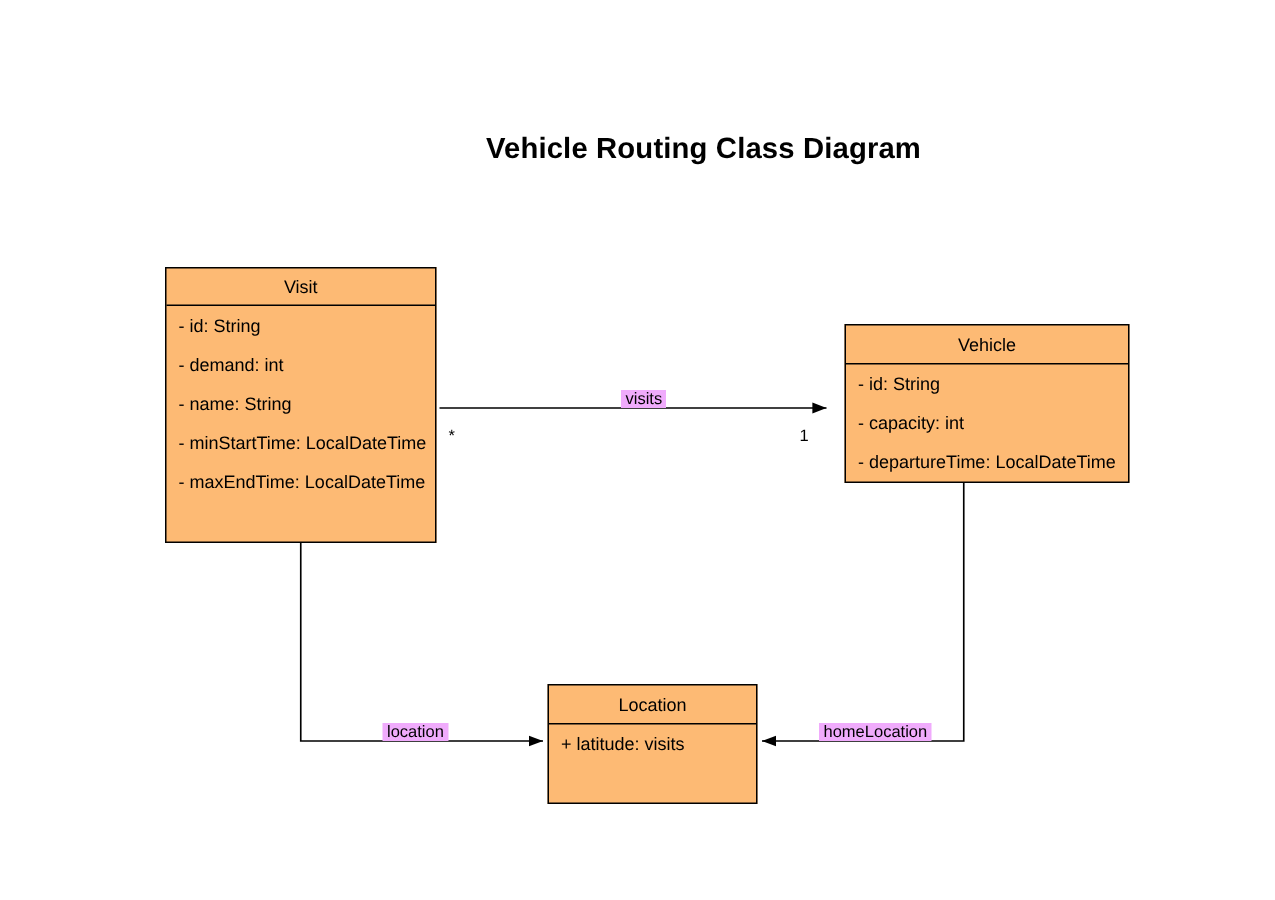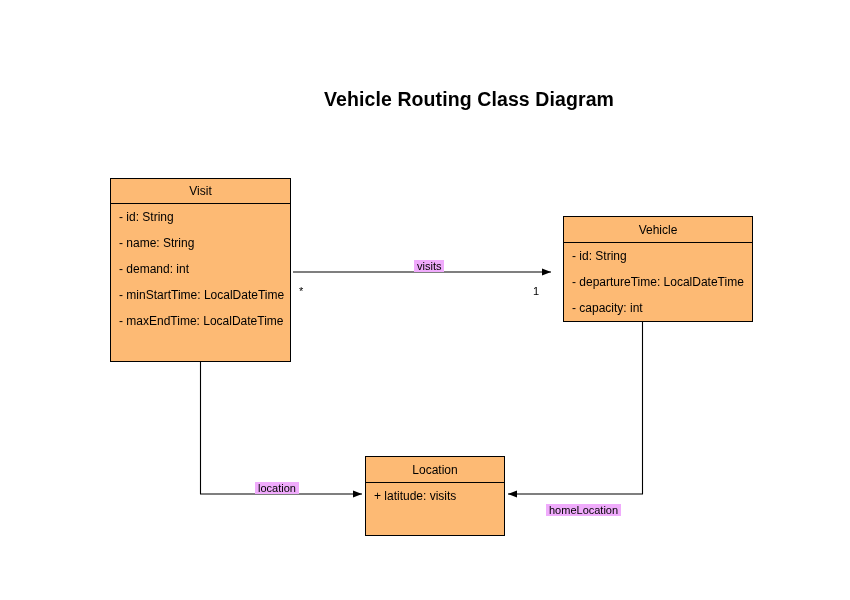--- a/index.html
+++ b/index.html
@@ -95,21 +95,21 @@
   .multiplicity-label {
     position: absolute;
     font-size: 11px;
     color: #000000;
     white-space: nowrap;
     z-index: 6;
   }
 
   #label-visits      { left: 414px; top: 260px; }
   #label-location    { left: 255px; top: 482px; }
-  #label-homelocation{ left: 546px; top: 504px; }
+  #label-homelocation{ left: 546px; top: 482px; }
 
   #mult-visit-star { left: 299px; top: 285px; }
   #mult-vehicle-one{ left: 533px; top: 285px; }
 </style>
 </head>
 <body>
 
 <svg id="diagram-canvas" viewBox="0 0 850 600" xmlns="http://www.w3.org/2000/svg">
   <defs>
     <marker id="arrow-left" markerWidth="10" markerHeight="10" refX="1" refY="4" orient="auto-start-reverse" markerUnits="userSpaceOnUse">
@@ -132,33 +132,33 @@
     <path d="M 642.5 322 L 642.5 494 L 508 494" fill="none" stroke="#000000" stroke-width="1.1" marker-end="url(#arrow-end)"></path>
   </g>
 </svg>
 
 <div class="diagram-title">Vehicle Routing Class Diagram</div>
 
 <div class="uml-class" id="class-visit">
   <div class="uml-class-name">Visit</div>
   <div class="uml-attrs">
     <div class="uml-attr">- id: String</div>
+    <div class="uml-attr">- demand: int</div>
     <div class="uml-attr">- name: String</div>
-    <div class="uml-attr">- demand: int</div>
     <div class="uml-attr">- minStartTime: LocalDateTime</div>
     <div class="uml-attr">- maxEndTime: LocalDateTime</div>
   </div>
 </div>
 
 <div class="uml-class" id="class-vehicle">
   <div class="uml-class-name">Vehicle</div>
   <div class="uml-attrs">
     <div class="uml-attr">- id: String</div>
+    <div class="uml-attr">- capacity: int</div>
     <div class="uml-attr">- departureTime: LocalDateTime</div>
-    <div class="uml-attr">- capacity: int</div>
   </div>
 </div>
 
 <div class="uml-class" id="class-location">
   <div class="uml-class-name">Location</div>
   <div class="uml-attrs">
     <div class="uml-attr">+ latitude: visits</div>
   </div>
 </div>
 

